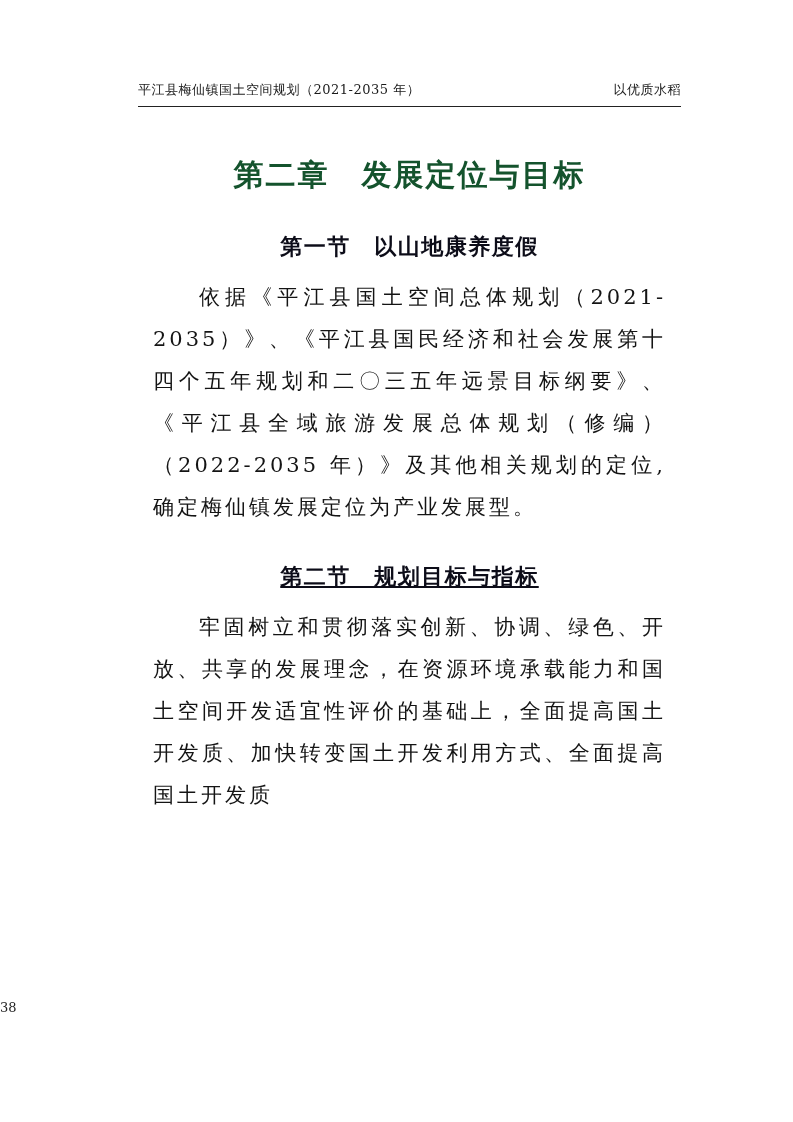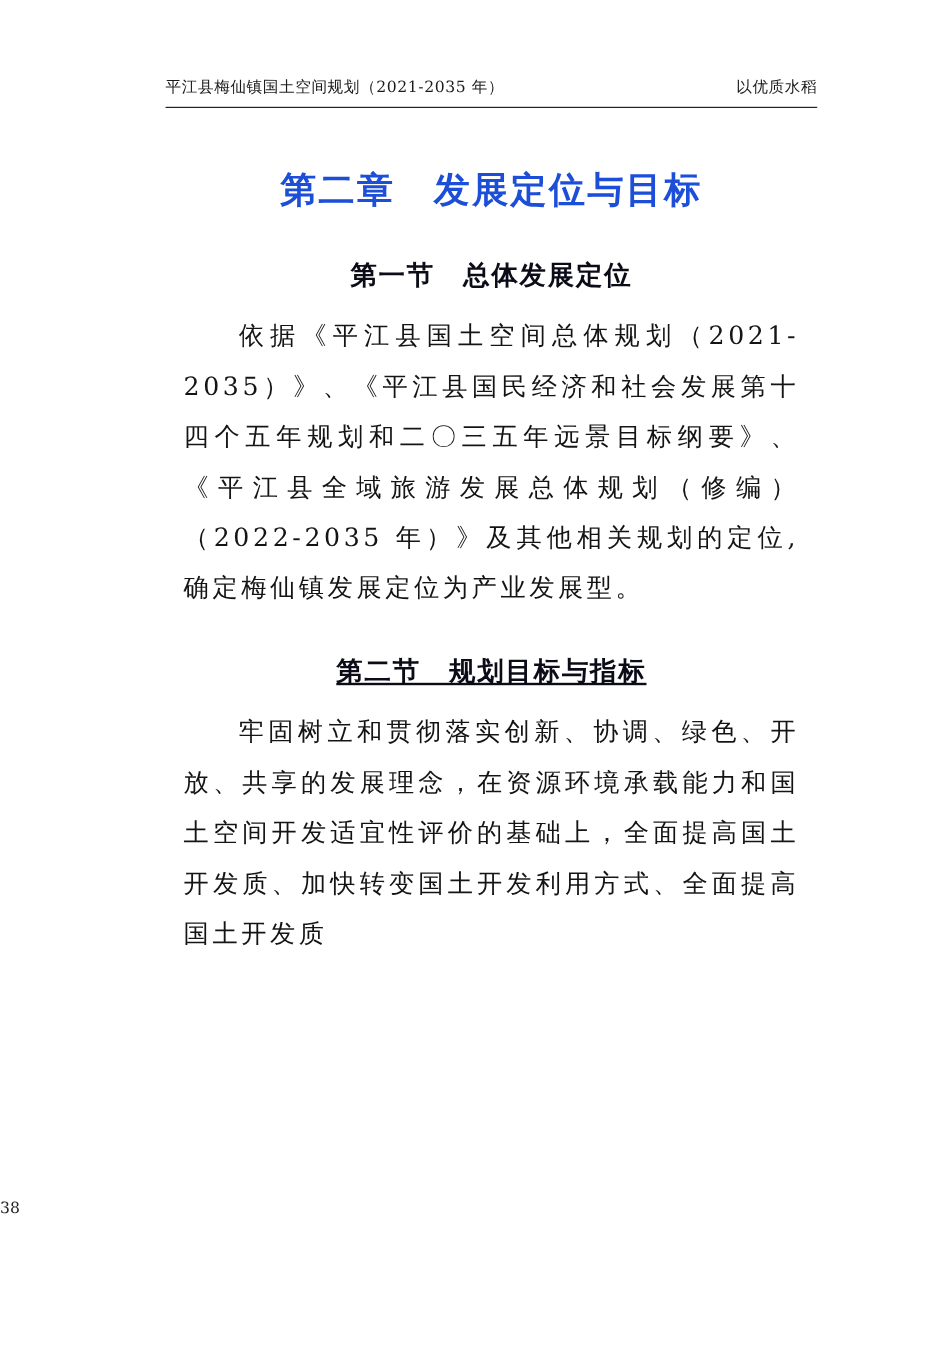--- a/index.html
+++ b/index.html
@@ -21,40 +21,40 @@
     position: absolute;
     left: 138px;
     right: 112px;
     top: 0;
   }
   
   .header {
     display: flex;
     justify-content: space-between;
     align-items: flex-end;
-    padding-top: 64px;
+    padding-top: 81px;
     font-size: 13px;
     letter-spacing: 0.5px;
     color: #1a1a1a;
     font-family: "DejaVu Serif", serif;
   }
   .header-rule {
     border: none;
     border-top: 1.6px solid #222222;
     margin: 7px 0 0 0;
   }
   
   .chapter-title {
     margin: 48px 0 0 0;
     text-align: center;
     font-family: "DejaVu Sans", sans-serif;
     font-weight: bold;
     font-size: 30px;
     letter-spacing: 2px;
-    color: #1d4ed8;
+    color: #14532d;
   }
   .section-title {
     margin: 36px 0 0 0;
     text-align: center;
     font-family: "DejaVu Sans", sans-serif;
     font-weight: bold;
     font-size: 22px;
     letter-spacing: 1.5px;
     color: #0c0c18;
   }
@@ -95,21 +95,21 @@
   <div class="content">
 
     <div class="header">
       <span>平江县梅仙镇国土空间规划（2021-2035 年）</span>
       <span>以优质水稻</span>
     </div>
     <hr class="header-rule">
 
     <h1 class="chapter-title">第二章　发展定位与目标</h1>
 
-    <h2 class="section-title">第一节　总体发展定位</h2>
+    <h2 class="section-title">第一节　以山地康养度假</h2>
 
     <p class="para para-first">依据《平江县国土空间总体规划（2021-2035）》、《平江县国民经济和社会发展第十四个五年规划和二〇三五年远景目标纲要》、《平江县全域旅游发展总体规划（修编）（2022-2035 年）》及其他相关规划的定位,确定梅仙镇发展定位为产业发展型。</p>
 
 
     <h2 class="section-title section-gap">第二节　规划目标与指标</h2>
 
     <p class="para para-first">牢固树立和贯彻落实创新、协调、绿色、开放、共享的发展理念，在资源环境承载能力和国土空间开发适宜性评价的基础上，全面提高国土开发质、加快转变国土开发利用方式、全面提高国土开发质</p>
 
   </div>
 

